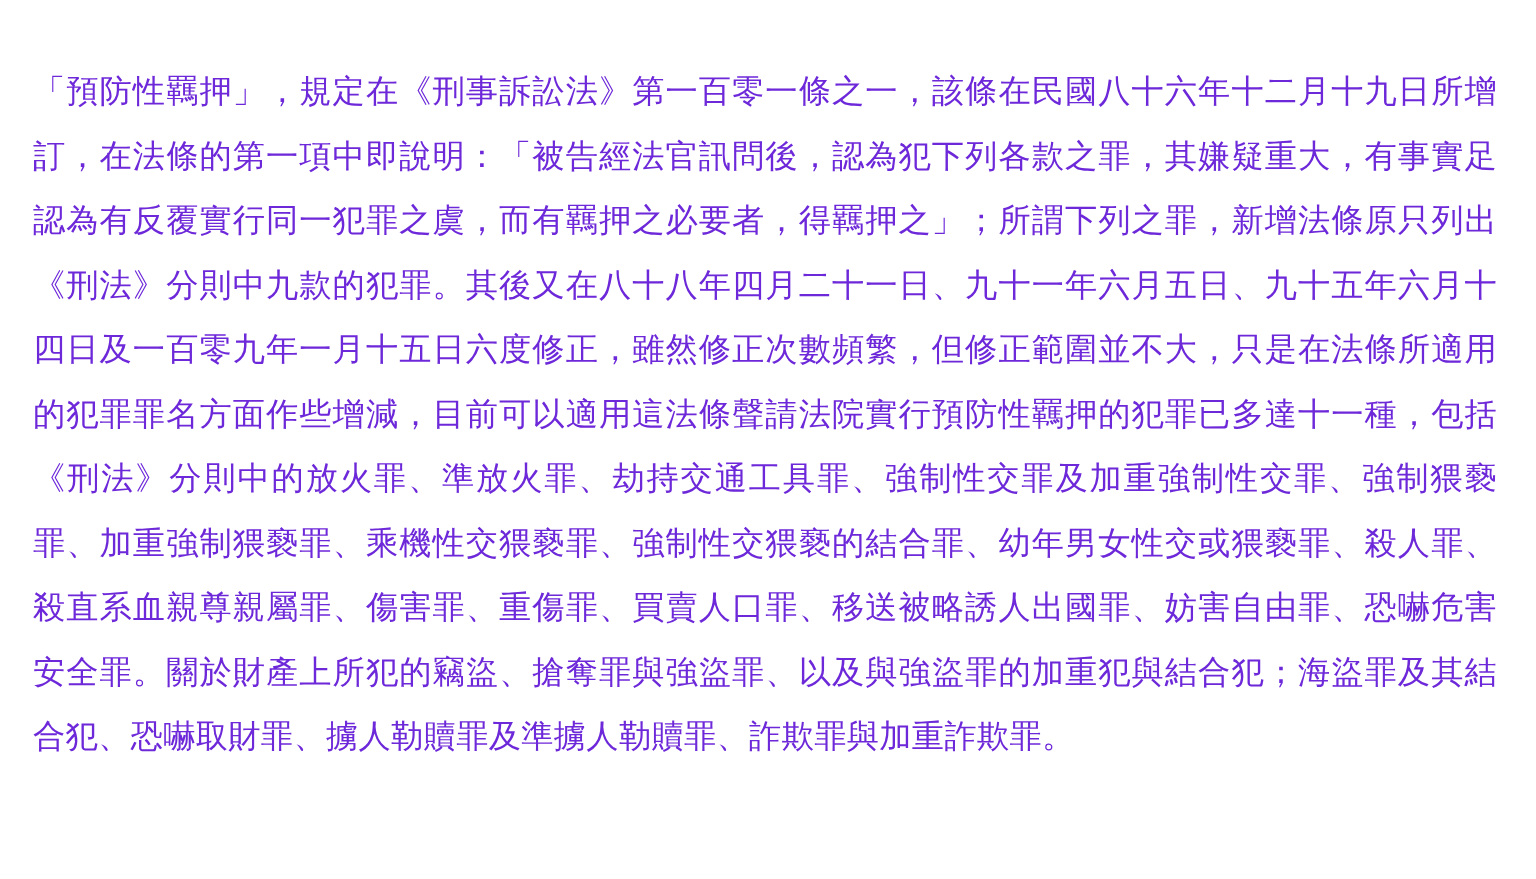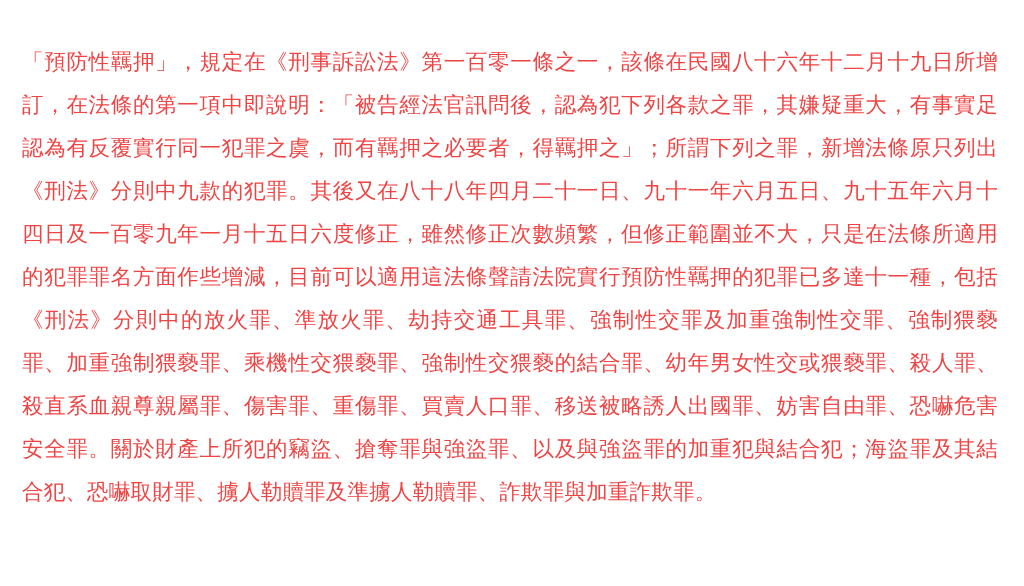--- a/index.html
+++ b/index.html
@@ -16,21 +16,21 @@
   .page {
     box-sizing: border-box;
     width: 1024px;
     height: 586px;
     padding: 18px 26px 0 22px;
     background: #ffffff;
   }
   .body-text {
     font-size: 21.5px;
     line-height: 43px;
-    color: #ef4444;
+    color: #6d28d9;
     letter-spacing: 0.2px;
     text-align: justify;
     text-justify: inter-character;
     font-weight: 500;
     white-space: pre-wrap;
     word-break: break-all;
   }
 </style>
 </head>
 <body>

